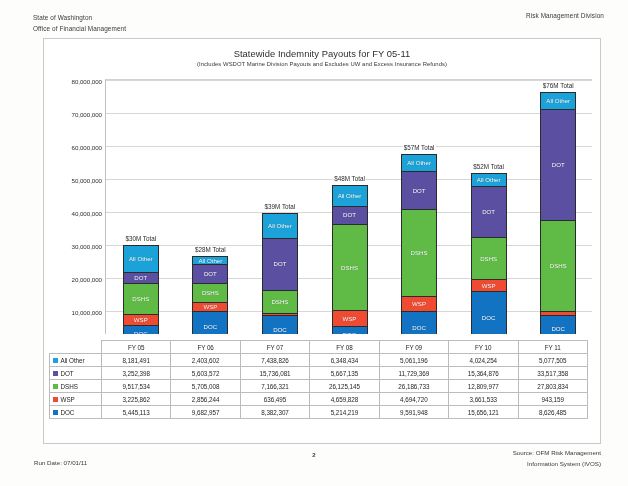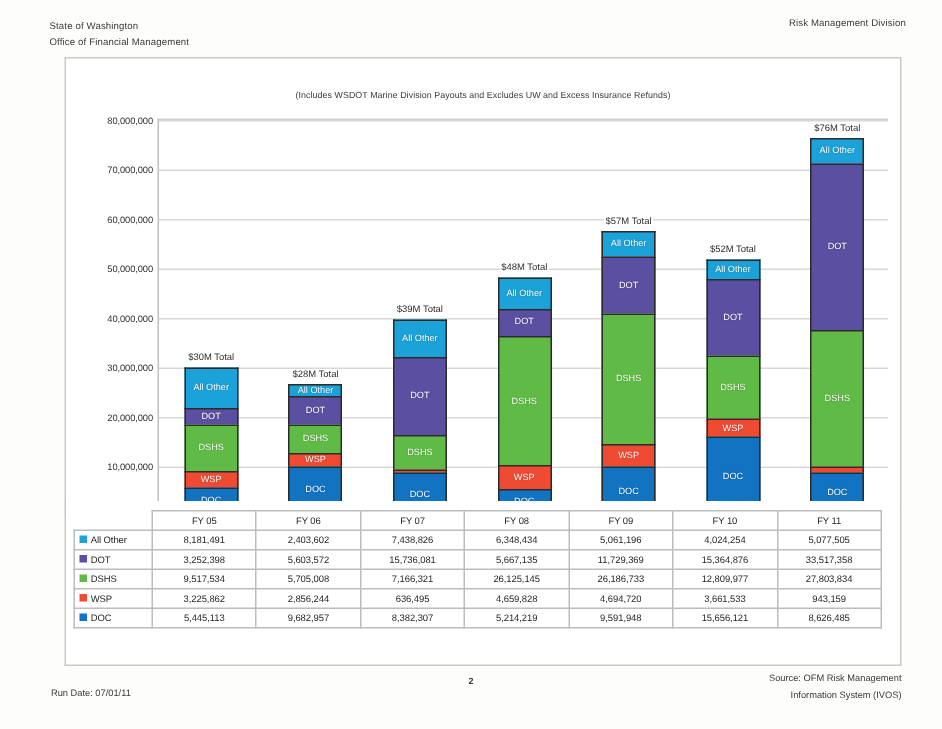--- a/index.html
+++ b/index.html
@@ -166,20 +166,21 @@
 <div id="page">
 
   <div class="hdr-left">
     <div>State of Washington</div>
     <div>Office of Financial Management</div>
   </div>
 
   <div class="hdr-right">Risk Management Division</div>
 
   <div id="chart-frame">
+    <div id="chart-title">Statewide Indemnity Payouts for FY 05-11</div>
     <div id="chart-subtitle">(Includes WSDOT Marine Division Payouts and Excludes UW and Excess Insurance Refunds)</div>
     <div id="plot">
         <div class="gridline" style="top: 0px;">
           <span class="ytick">80,000,000</span>
         </div>
         <div class="gridline" style="top: 33px;">
           <span class="ytick">70,000,000</span>
         </div>
         <div class="gridline" style="top: 66px;">
           <span class="ytick">60,000,000</span>

